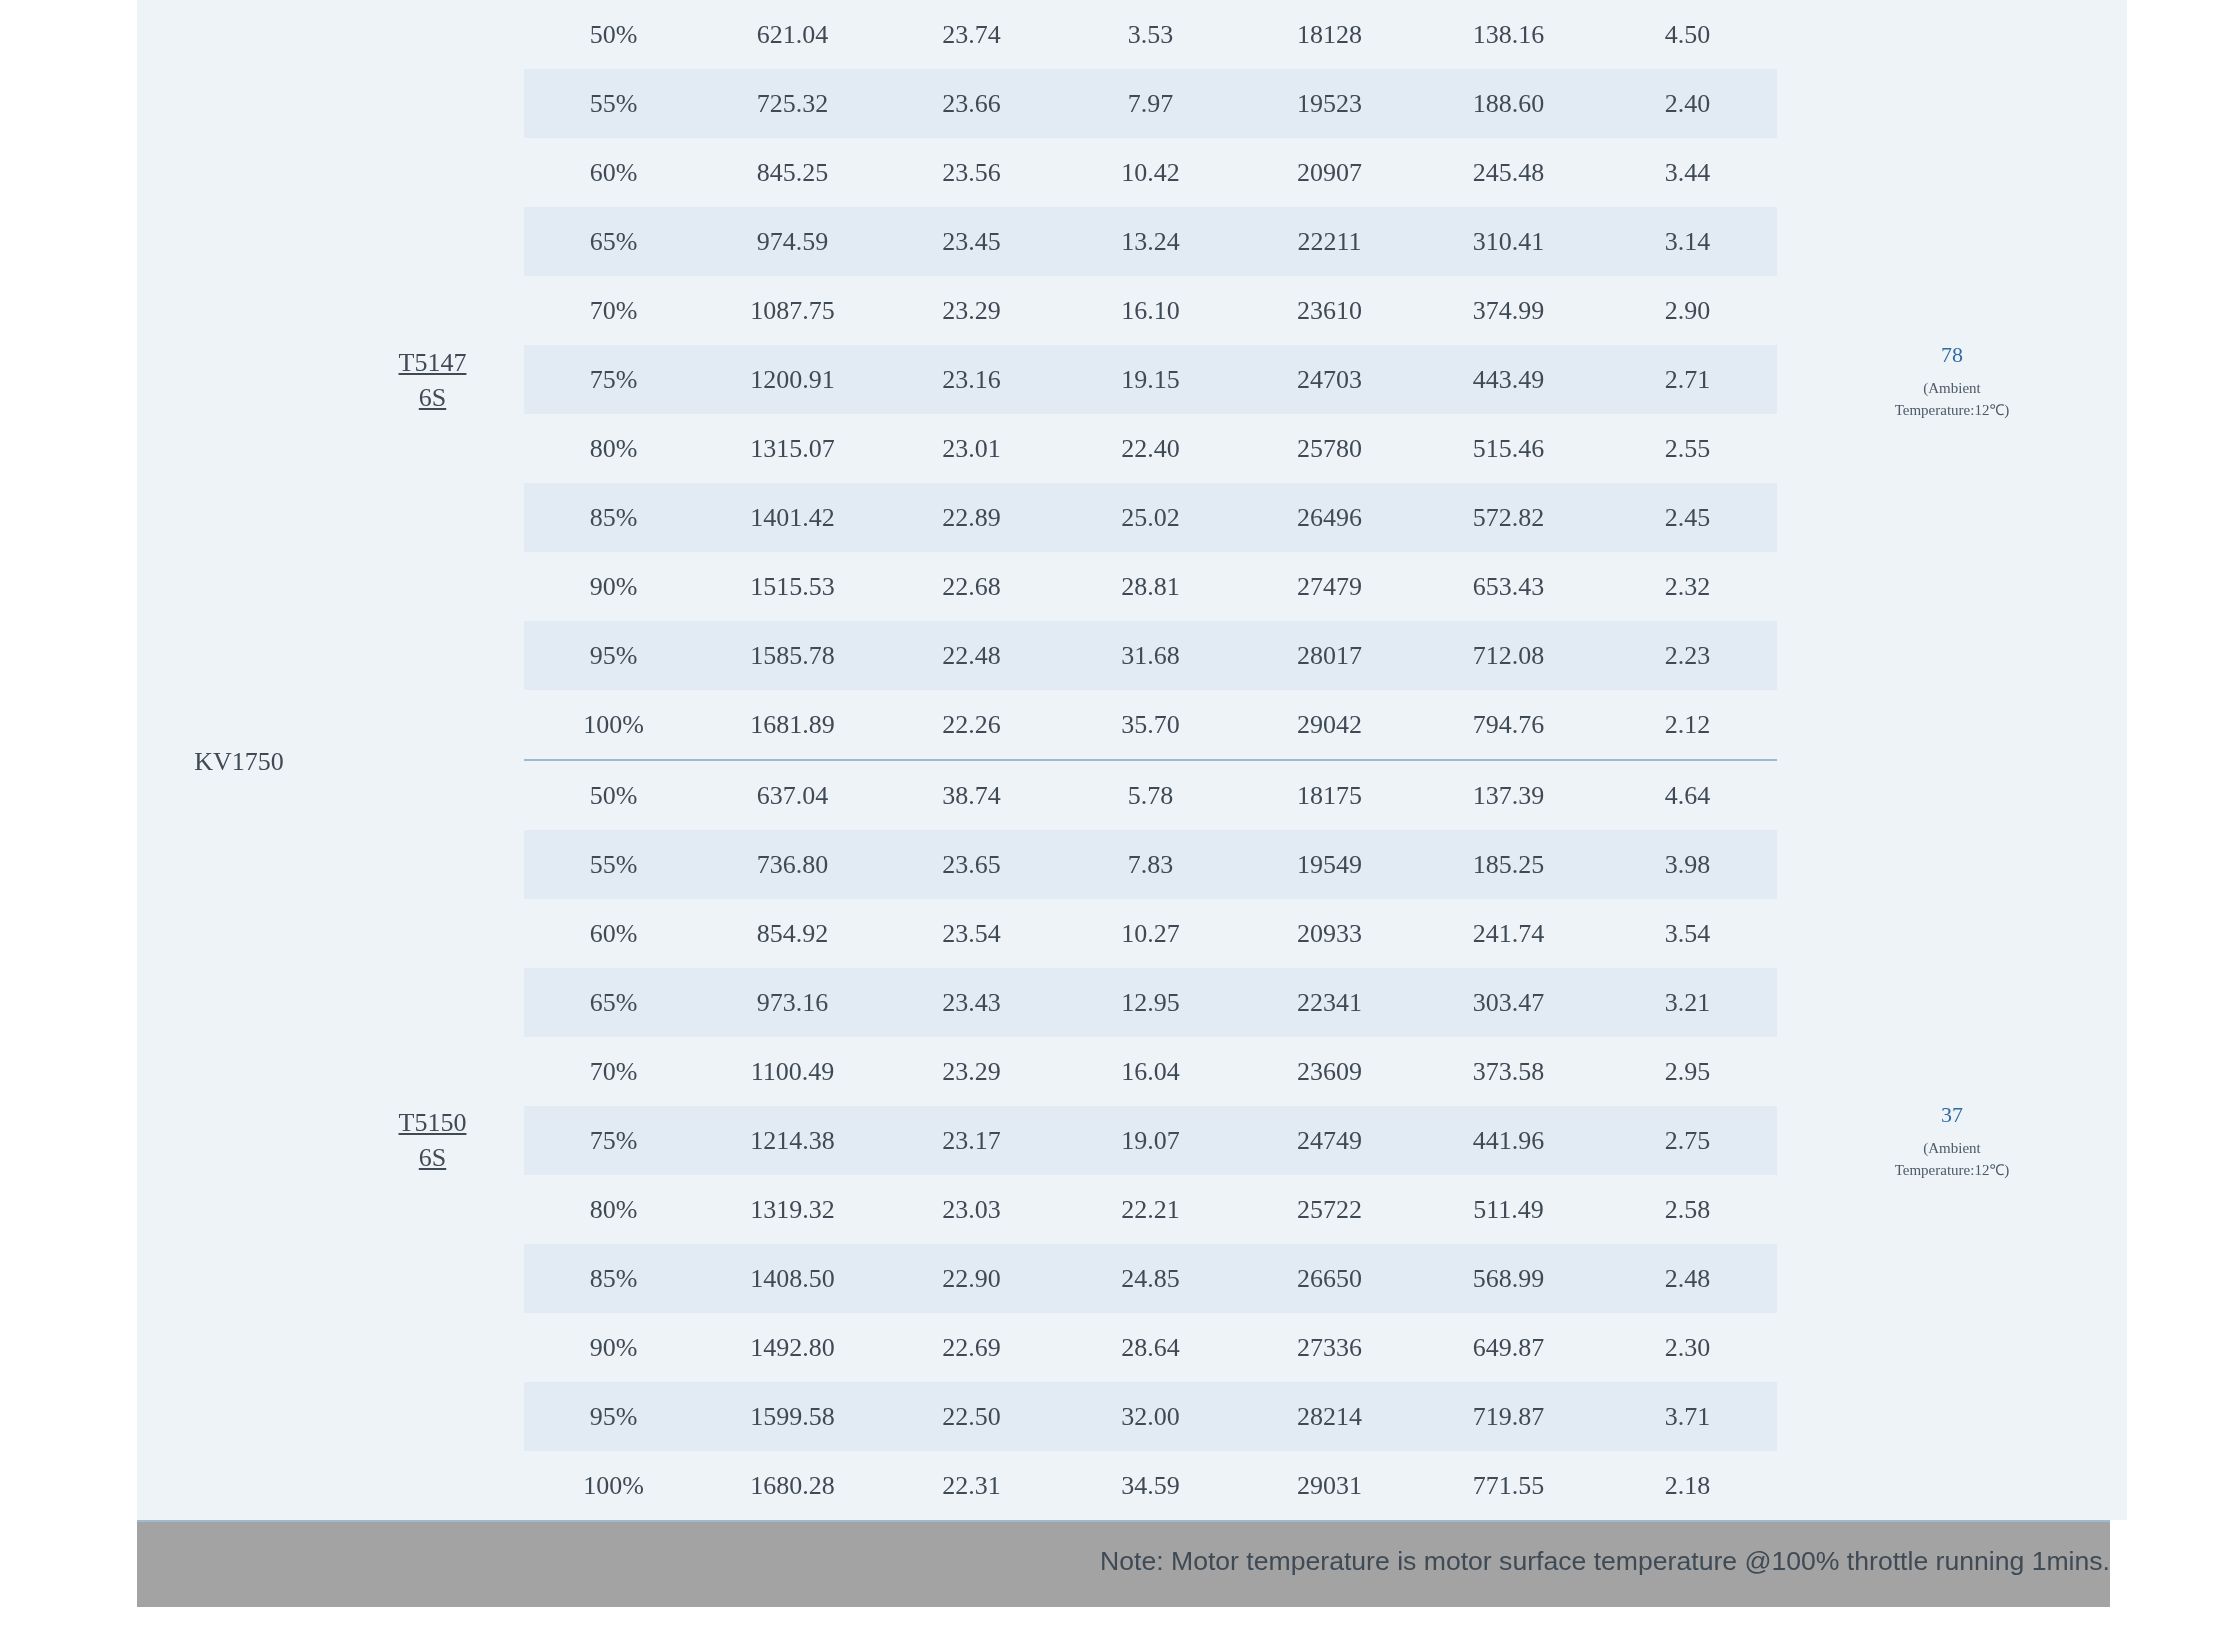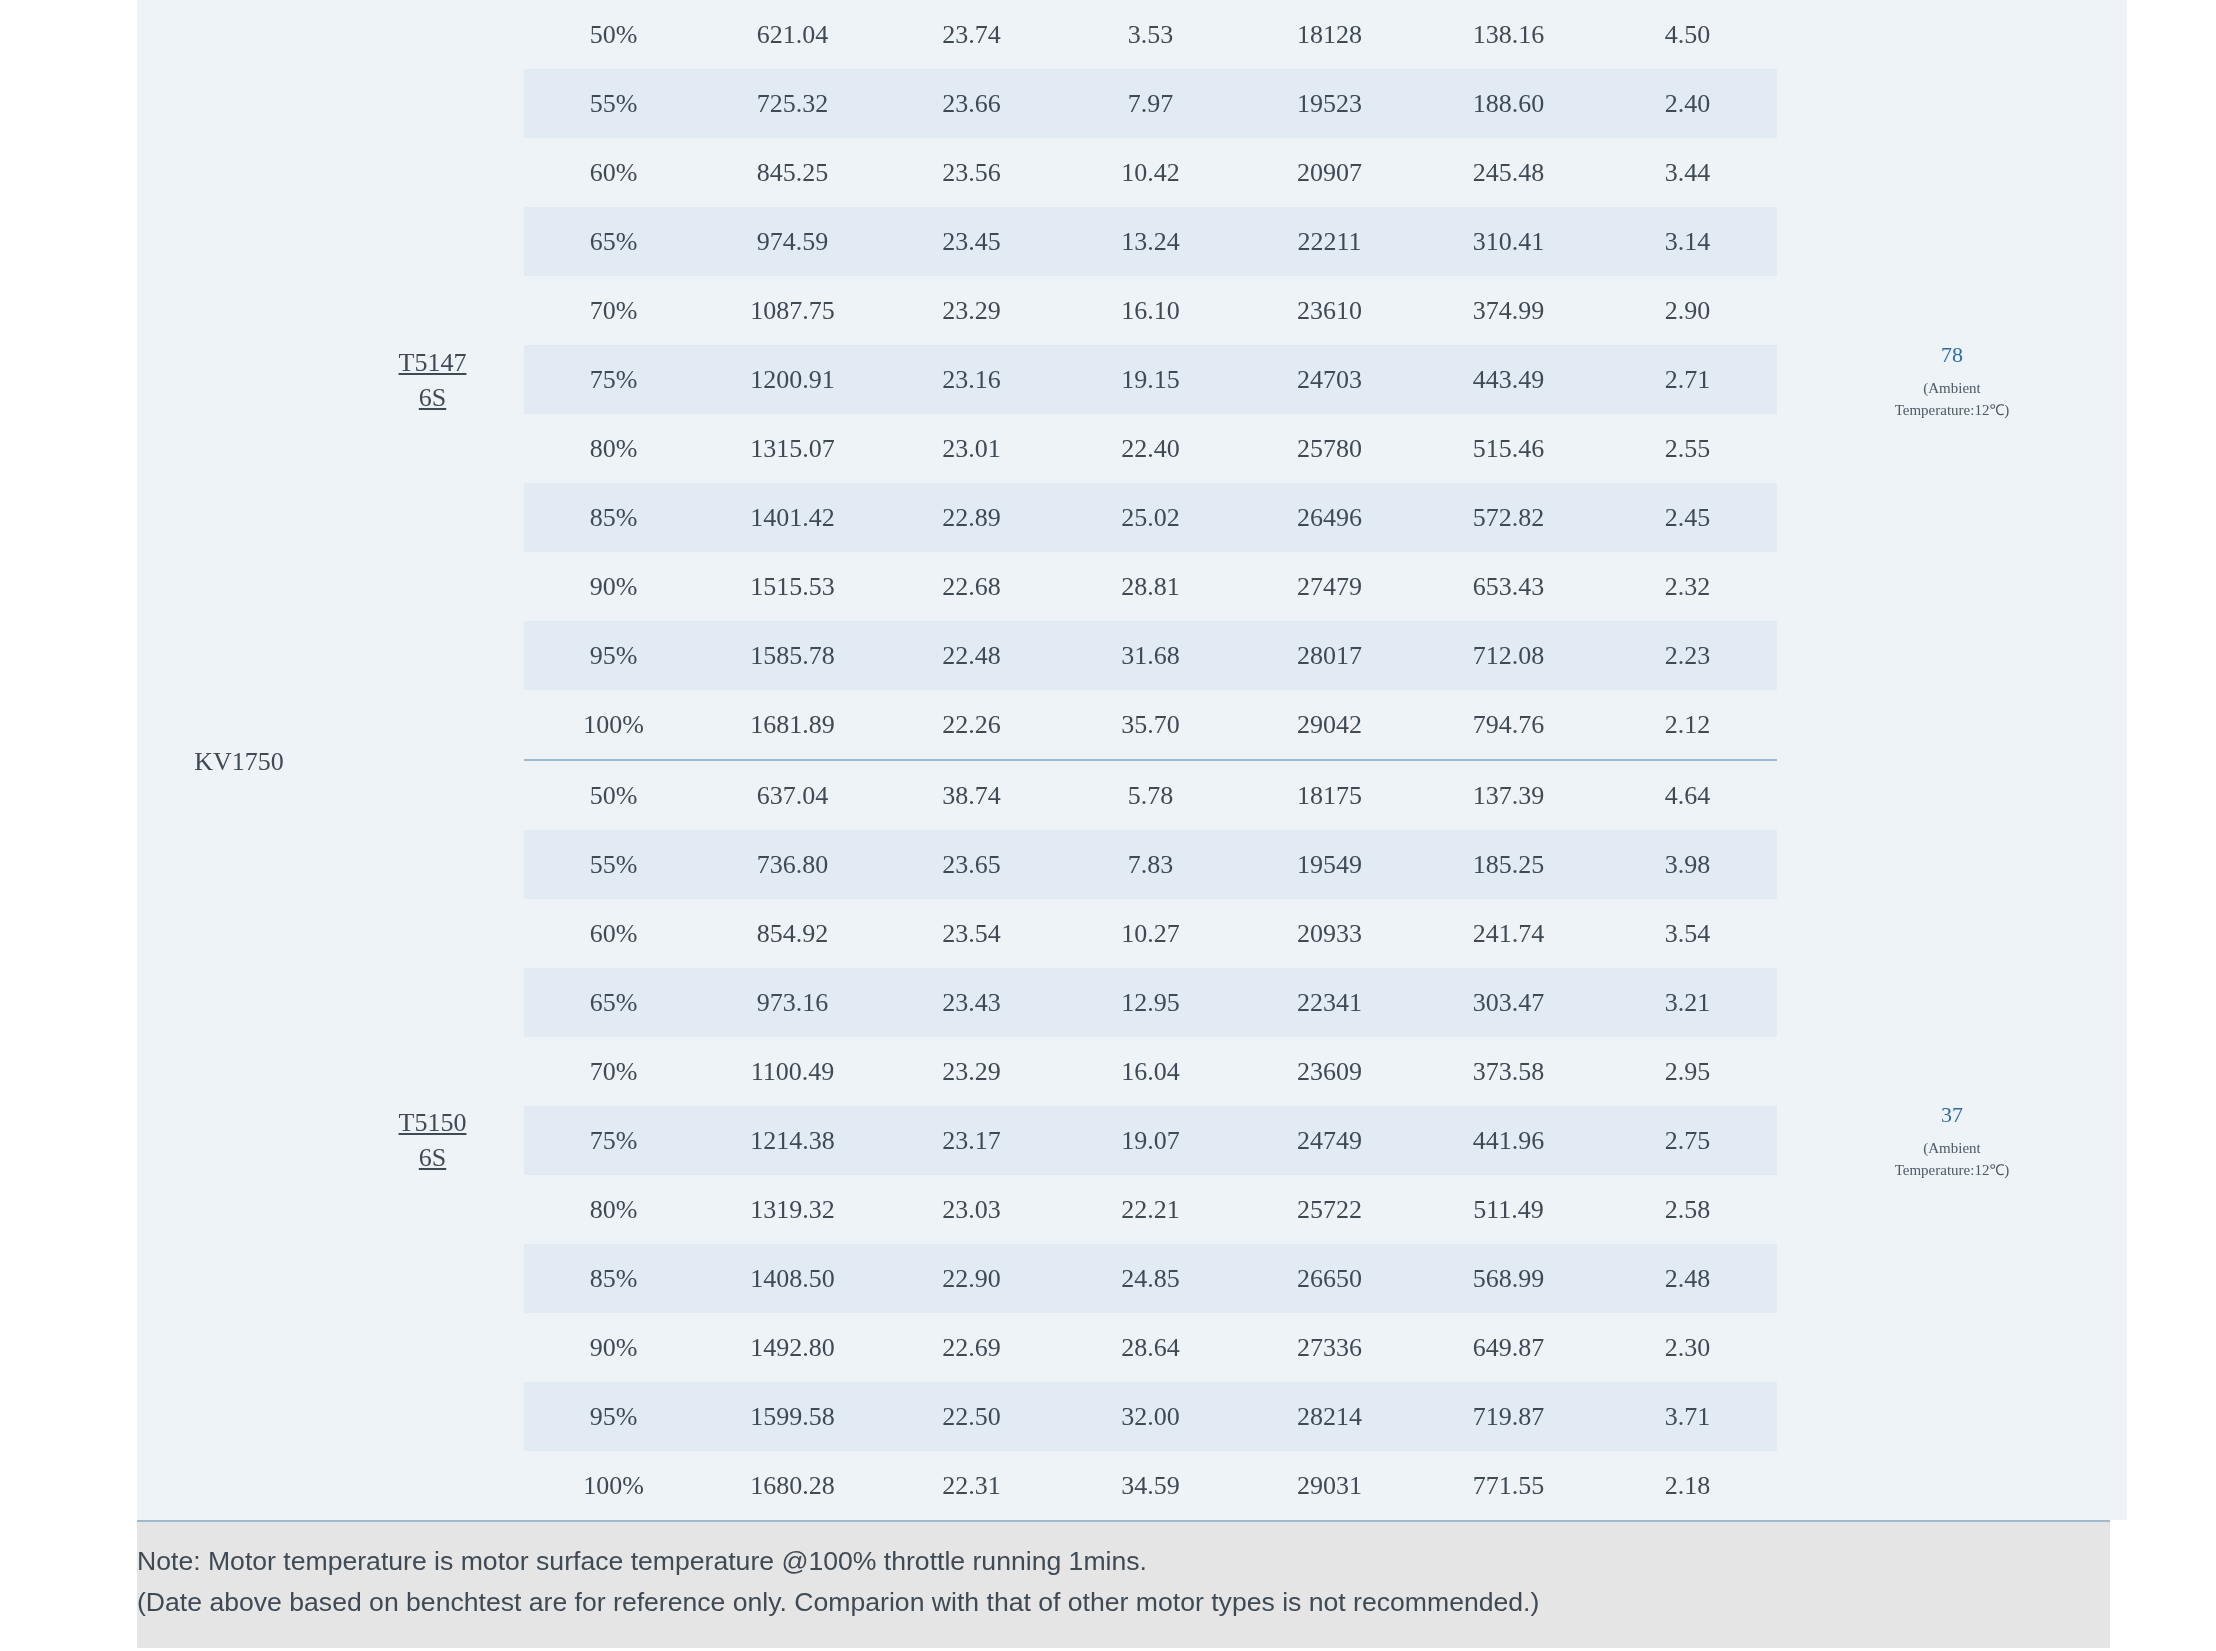--- a/index.html
+++ b/index.html
@@ -85,24 +85,24 @@
   }
   td.temp-cell .temp-note {
     display: block;
     font-size: 15px;
     color: #4c5a66;
   }
   tr.group-end td {
     border-bottom: 2.2px solid #9fb9cf;
   }
   .footer {
-    background: #e5e5e5;
+    background: #a3a3a3;
     border-top: 2.2px solid #9fb9cf;
     padding: 19px 0 25px 0;
-    text-align: left;
+    text-align: right;
   }
   .footer div {
     font-size: 26.6px;
     color: #3f4a55;
     font-family: "Liberation Sans", sans-serif;
     line-height: 1.55;
   }
   .left-rule {
     position: absolute;
     left: 137px;
@@ -374,18 +374,17 @@
           <td>29031</td>
           <td>771.55</td>
           <td>2.18</td>
         </tr>
 
       </tbody>
     </table>
 
     <div class="footer">
       <div>Note: Motor temperature is motor surface temperature @100% throttle running 1mins.</div>
-      <div>(Date above based on benchtest are for reference only. Comparion with that of other motor types is not recommended.)</div>
     </div>
   </div>
 
 </div>
 
 
 </body></html>

